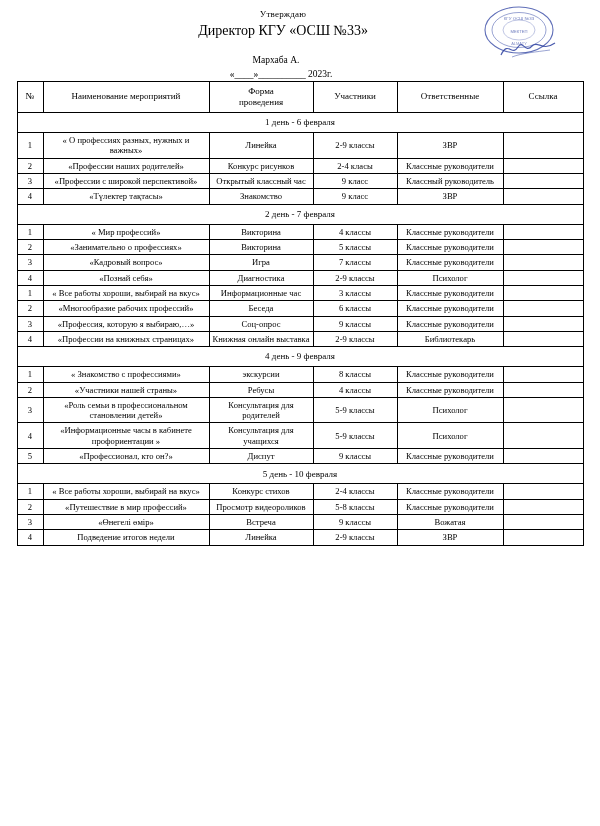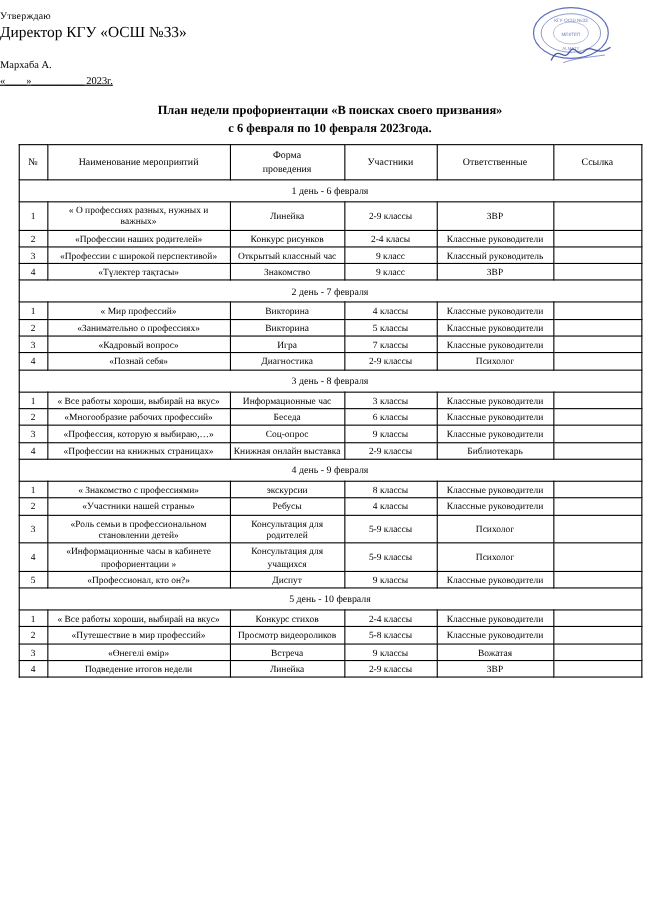--- a/index.html
+++ b/index.html
@@ -19,21 +19,21 @@
     position: relative;
     width: 600px;
     height: 826px;
     padding: 0;
     box-sizing: border-box;
   }
 
   
   .approval {
     position: relative;
-    text-align: left;
+    text-align: center;
     padding: 8px 34px 0 0;
     font-size: 9.5px;
     line-height: 1.35;
   }
   .approval .appr-word {
     font-size: 9px;
     letter-spacing: .2px;
   }
   .approval .dir {
     font-weight: normal;
@@ -42,21 +42,20 @@
   }
   .approval .name {
     font-size: 9.5px;
     margin-top: 13px;
     padding-right: 14px;
   }
   .approval .date {
     font-size: 9.5px;
     margin-top: 1px;
     padding-right: 4px;
-    text-decoration: underline;
   }
 
   
   .stamp {
     position: absolute;
     left: 482px;
     top: 4px;
     width: 74px;
     height: 52px;
     pointer-events: none;
@@ -148,24 +147,20 @@
     </svg>
   </div>
 
   <div class="approval">
     <div class="appr-word">Утверждаю</div>
     <div class="dir">Директор КГУ «ОСШ №33»</div>
     <div class="name">Мархаба А.</div>
     <div class="date">«____»__________ 2023г.</div>
   </div>
 
-  <div class="doc-title">
-    <div>План недели профориентации «В поисках своего призвания»</div>
-    <div>с 6 февраля по 10 февраля 2023года.</div>
-  </div>
 
   <table class="plan">
     <colgroup>
       <col class="c-num">
         <col class="c-name">
         <col class="c-form">
       <col class="c-part">
         <col class="c-resp">
         <col class="c-link">
     </colgroup>
@@ -246,23 +241,20 @@
           <td></td>
         </tr>
         <tr>
           <td class="num-cell">4</td>
           <td class="name-cell">«Познай себя»</td>
           <td>Диагностика</td>
           <td>2-9 классы</td>
           <td>Психолог</td>
           <td></td>
         </tr>
-        <tr class="day-row">
-          <td colspan="6" class="day-label">3 день - 8 февраля</td>
-        </tr>
         <tr>
           <td class="num-cell">1</td>
           <td class="name-cell">« Все работы хороши, выбирай на вкус»</td>
           <td>Информационные час</td>
           <td>3 классы</td>
           <td>Классные руководители</td>
           <td></td>
         </tr>
         <tr>
           <td class="num-cell">2</td>

